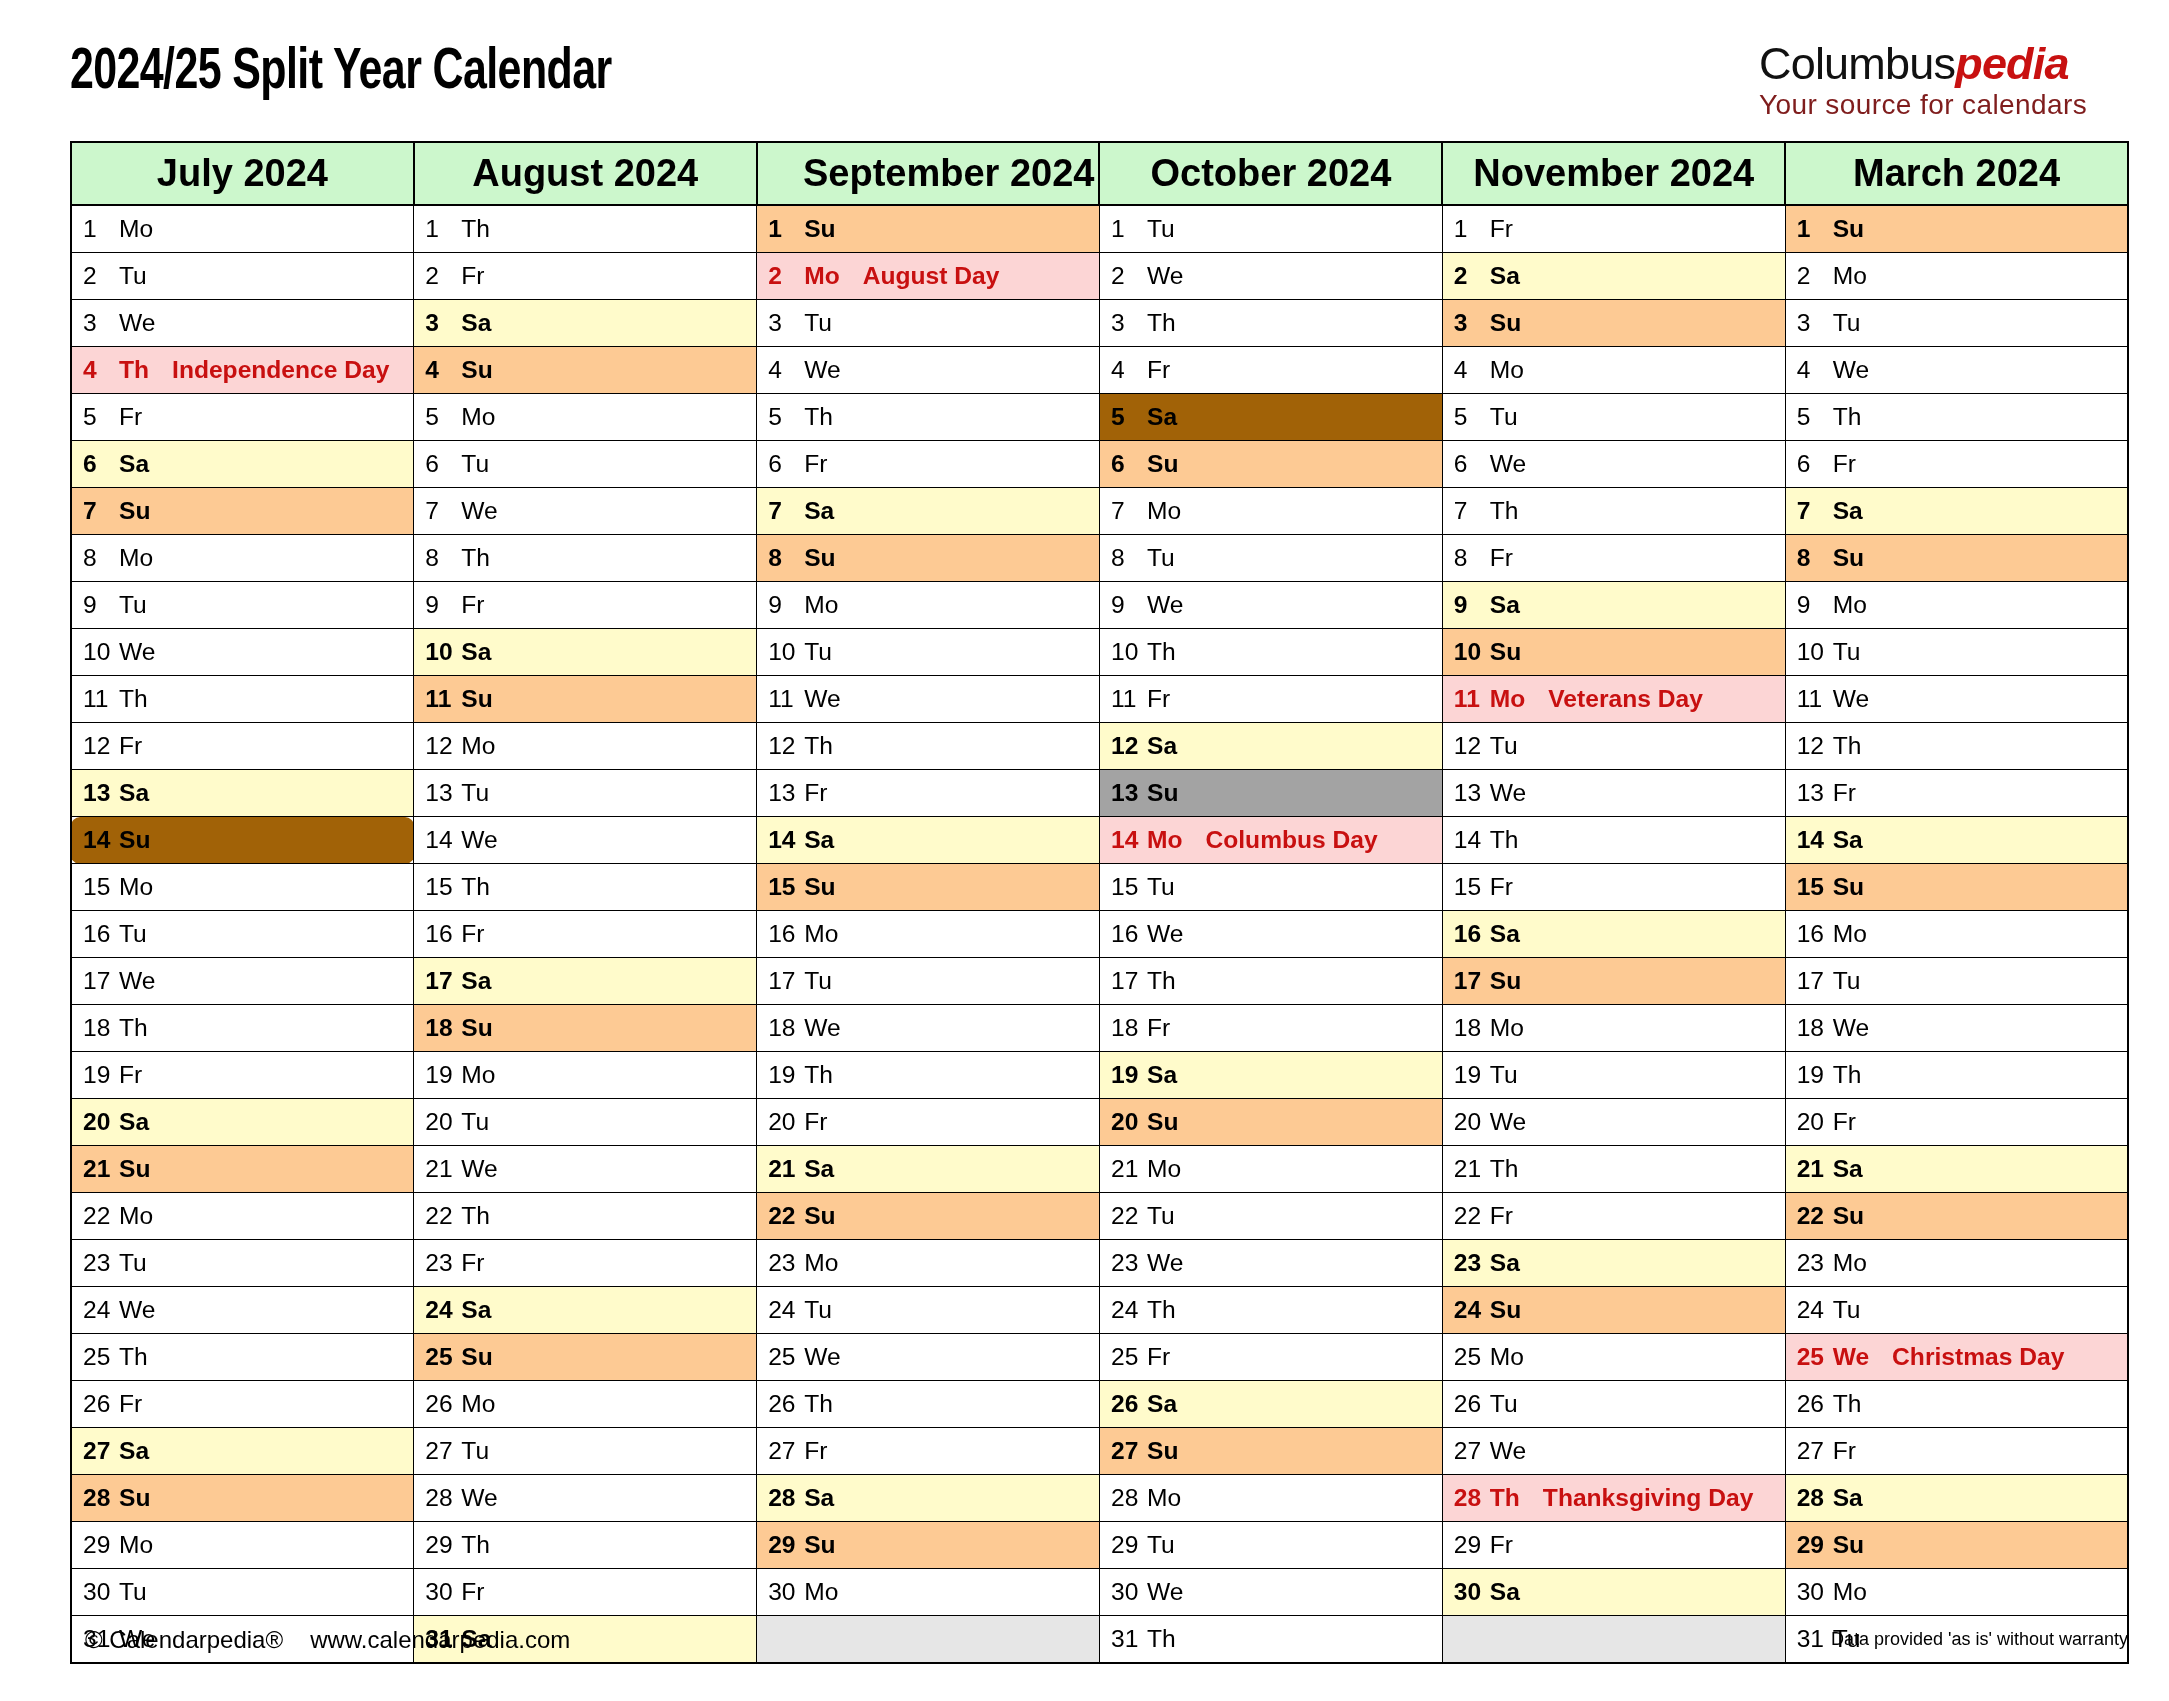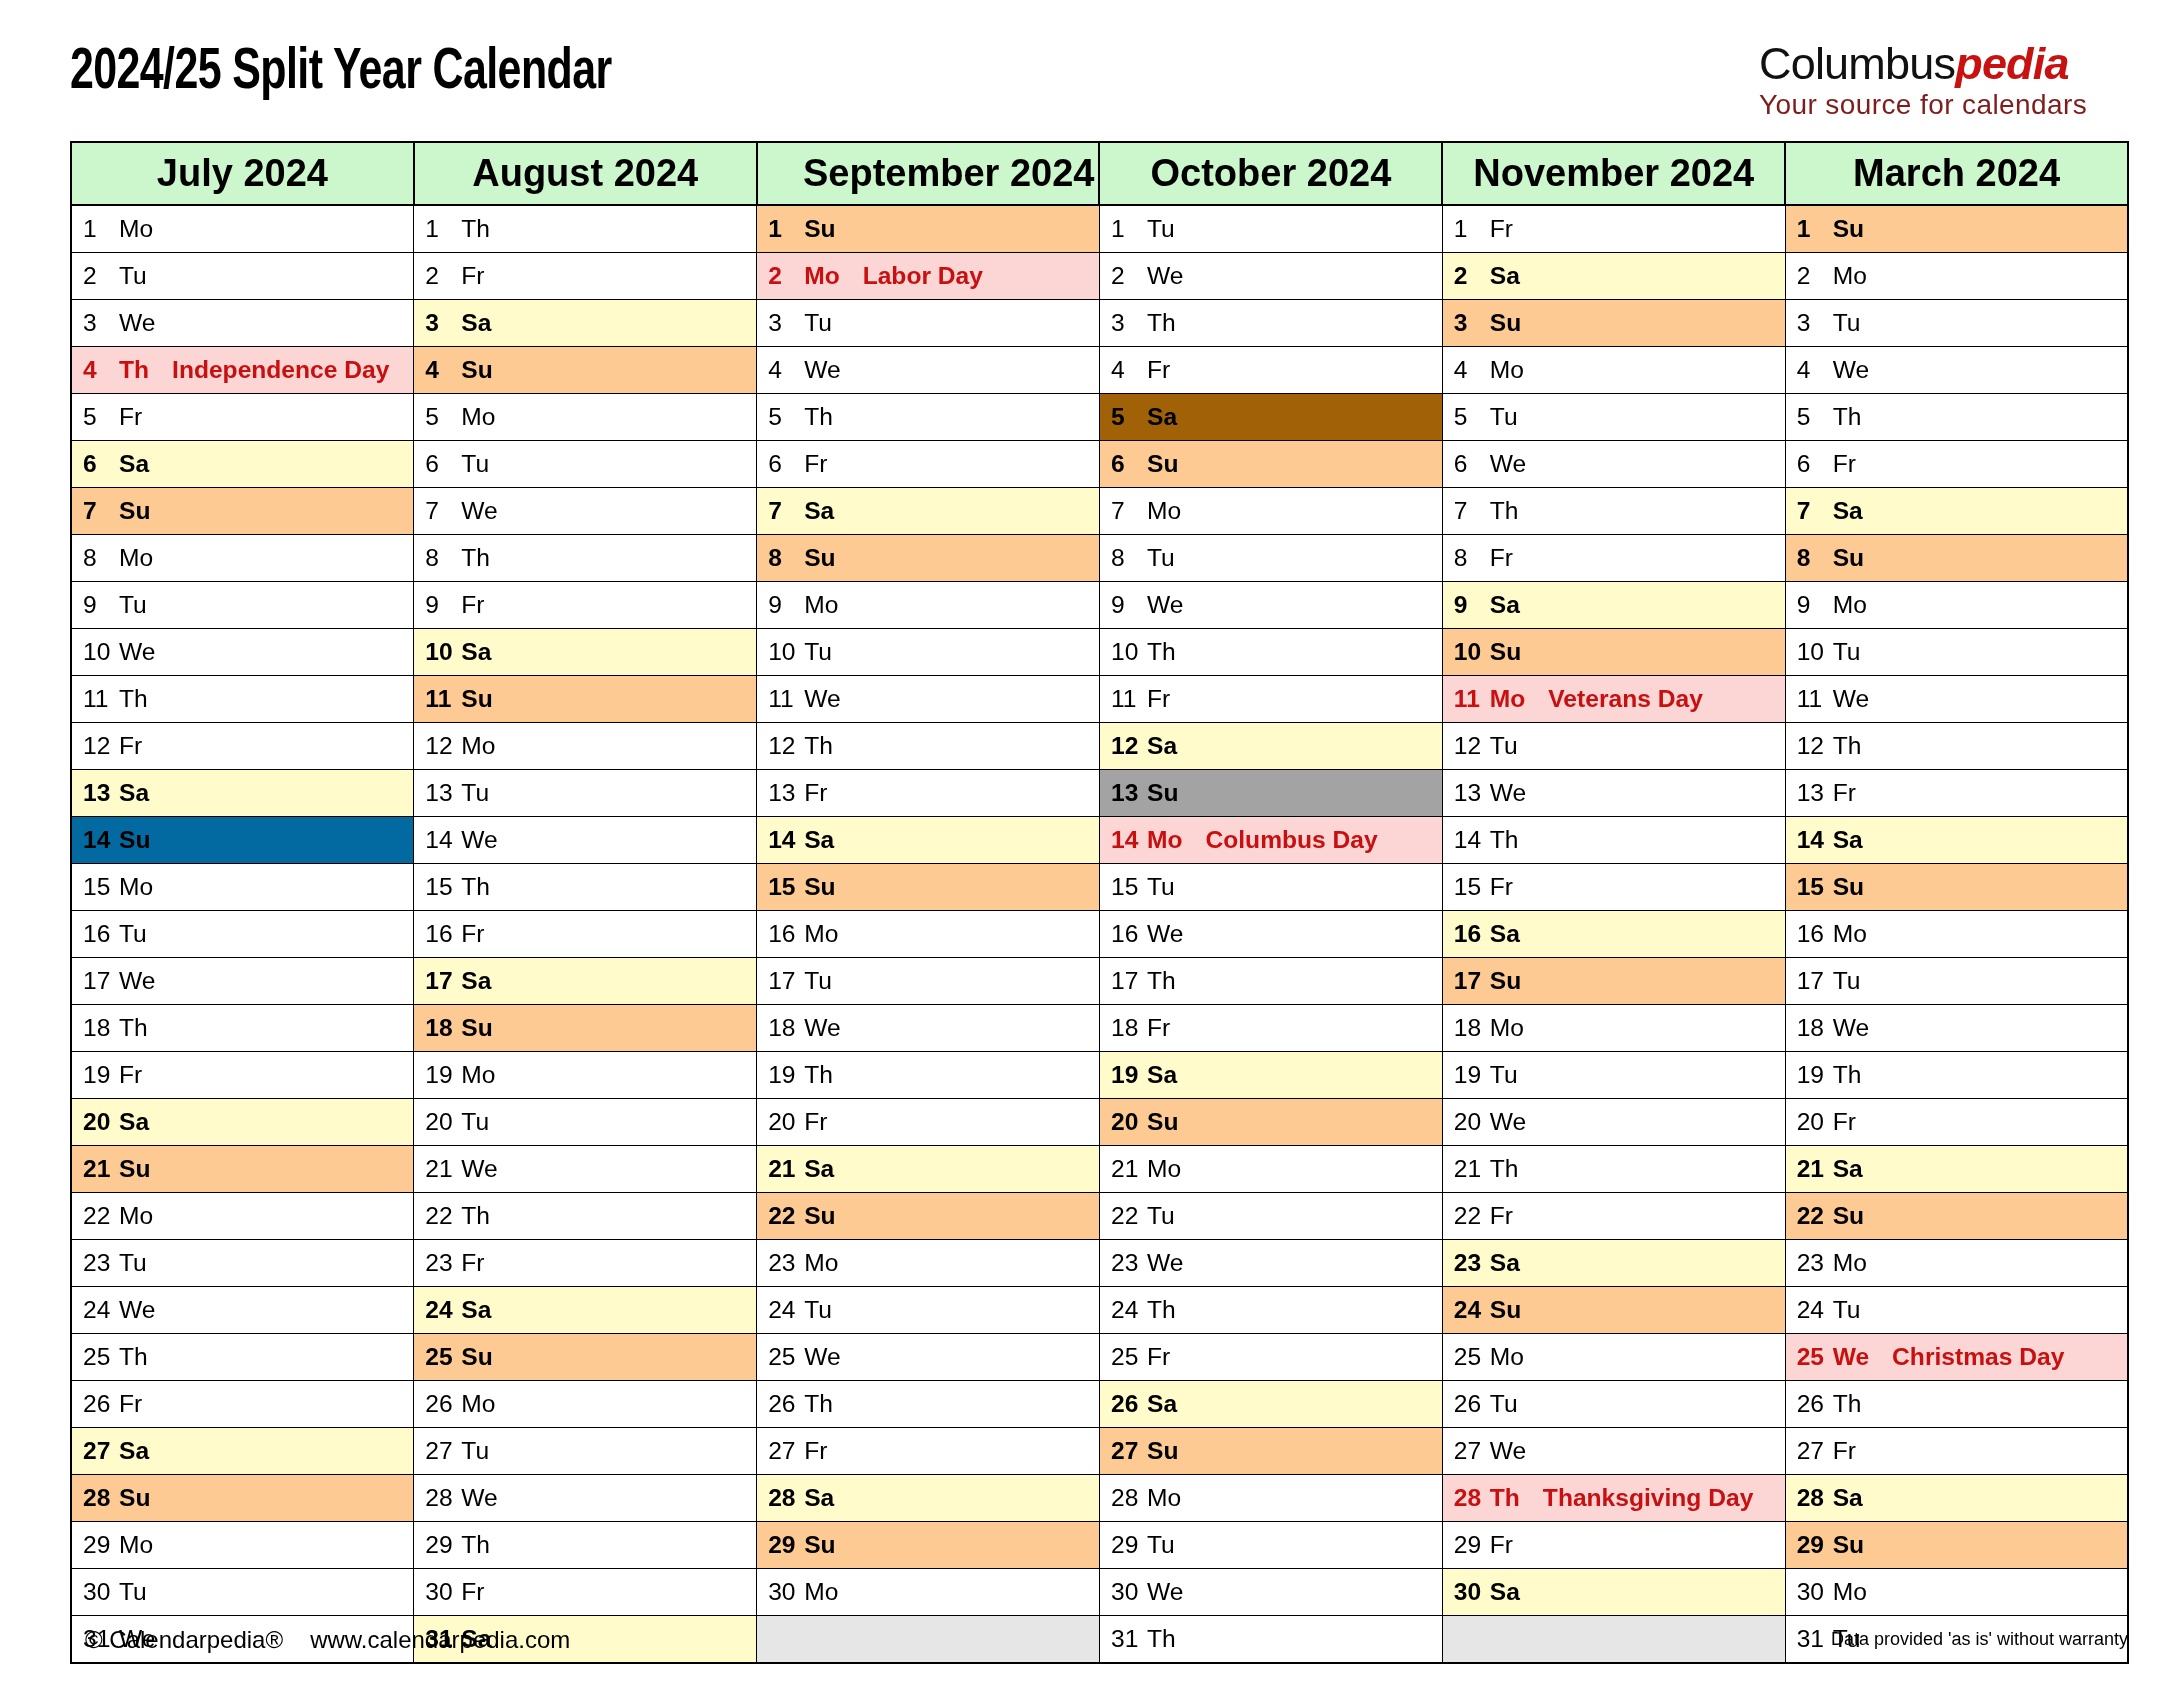--- a/index.html
+++ b/index.html
@@ -71,21 +71,21 @@
         <td><span class="num">1</span><span class="wd">Mo</span></td>
         <td><span class="num">1</span><span class="wd">Th</span></td>
         <td class="weekend-su" style="background: rgb(253, 202, 148);"><span class="num">1</span><span class="wd">Su</span></td>
         <td><span class="num">1</span><span class="wd">Tu</span></td>
         <td><span class="num">1</span><span class="wd">Fr</span></td>
         <td class="weekend-su" style="background: rgb(253, 202, 148);"><span class="num">1</span><span class="wd">Su</span></td>
       </tr>
       <tr>
         <td><span class="num">2</span><span class="wd">Tu</span></td>
         <td><span class="num">2</span><span class="wd">Fr</span></td>
-        <td class="holiday-cell" style="background: rgb(252, 213, 213); color: rgb(200, 16, 16);"><span class="num">2</span><span class="wd">Mo</span><span class="holiday">Labor Day</span></td>
+        <td class="holiday-cell" style="background: rgb(252, 213, 213); color: rgb(200, 16, 16);"><span class="num">2</span><span class="wd">Mo</span><span class="holiday">August Day</span></td>
         <td><span class="num">2</span><span class="wd">We</span></td>
         <td class="weekend-sa" style="background: rgb(255, 251, 203);"><span class="num">2</span><span class="wd">Sa</span></td>
         <td><span class="num">2</span><span class="wd">Mo</span></td>
       </tr>
       <tr>
         <td><span class="num">3</span><span class="wd">We</span></td>
         <td class="weekend-sa" style="background: rgb(255, 251, 203);"><span class="num">3</span><span class="wd">Sa</span></td>
         <td><span class="num">3</span><span class="wd">Tu</span></td>
         <td><span class="num">3</span><span class="wd">Th</span></td>
         <td class="weekend-su" style="background: rgb(253, 202, 148);"><span class="num">3</span><span class="wd">Su</span></td>
@@ -165,21 +165,21 @@
       </tr>
       <tr>
         <td class="weekend-sa" style="background: rgb(255, 251, 203);"><span class="num">13</span><span class="wd">Sa</span></td>
         <td><span class="num">13</span><span class="wd">Tu</span></td>
         <td><span class="num">13</span><span class="wd">Fr</span></td>
         <td class="weekend-su" style="background: #a3a3a3;"><span class="num">13</span><span class="wd">Su</span></td>
         <td><span class="num">13</span><span class="wd">We</span></td>
         <td><span class="num">13</span><span class="wd">Fr</span></td>
       </tr>
       <tr>
-        <td class="weekend-su" style="background: #0369a1;"><span class="num">14</span><span class="wd">Su</span></td>
+        <td class="weekend-su" style="background: #a16207; border-radius: 9px;"><span class="num">14</span><span class="wd">Su</span></td>
         <td><span class="num">14</span><span class="wd">We</span></td>
         <td class="weekend-sa" style="background: rgb(255, 251, 203);"><span class="num">14</span><span class="wd">Sa</span></td>
         <td class="holiday-cell" style="background: rgb(252, 213, 213); color: rgb(200, 16, 16);"><span class="num">14</span><span class="wd">Mo</span><span class="holiday">Columbus Day</span></td>
         <td><span class="num">14</span><span class="wd">Th</span></td>
         <td class="weekend-sa" style="background: rgb(255, 251, 203);"><span class="num">14</span><span class="wd">Sa</span></td>
       </tr>
       <tr>
         <td><span class="num">15</span><span class="wd">Mo</span></td>
         <td><span class="num">15</span><span class="wd">Th</span></td>
         <td class="weekend-su" style="background: rgb(253, 202, 148);"><span class="num">15</span><span class="wd">Su</span></td>

